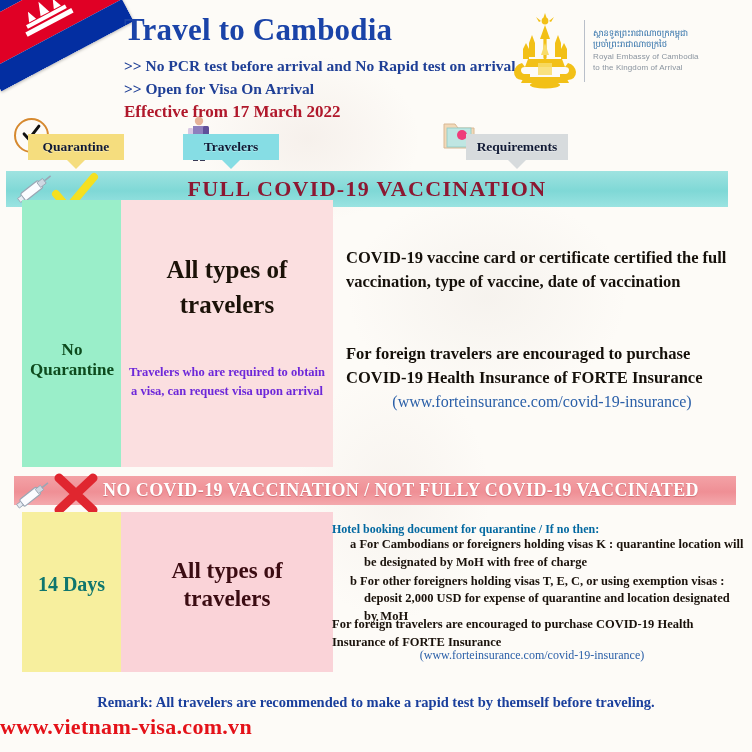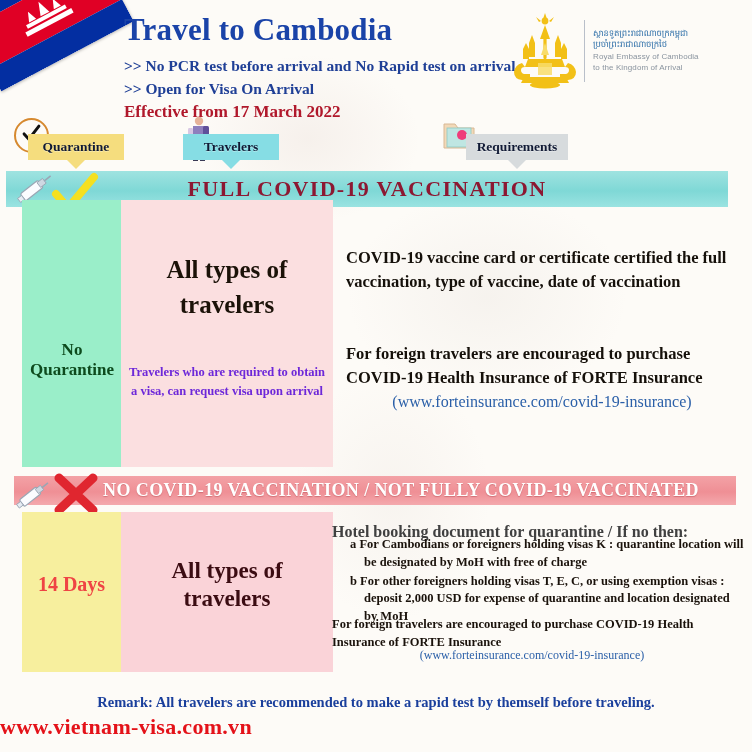--- a/index.html
+++ b/index.html
@@ -277,39 +277,39 @@
     width: 212px; height: 160px;
     background: #fad3d8;
   }
   .days-14 {
     position: absolute;
     left: 22px; top: 573px;
     width: 99px;
     text-align: center;
     font-size: 20px;
     font-weight: bold;
-    color: #ef4444;
+    color: #0f766e;
   }
   .all-types-2 {
     position: absolute;
     left: 121px; top: 557px;
     width: 212px;
     text-align: center;
     font-size: 23px;
     font-weight: bold;
     color: #3b0c12;
     line-height: 1.22;
   }
   .req2-head {
     position: absolute;
     left: 332px; top: 521px;
     width: 410px;
-    font-size: 16px;
-    font-weight: bold;
-    color: #404040;
+    font-size: 12px;
+    font-weight: bold;
+    color: #0369a1;
     line-height: 1.42;
   }
   .req2-list {
     position: absolute;
     left: 350px; top: 536px;
     width: 394px;
     font-size: 12.5px;
     font-weight: bold;
     color: #1a120b;
     line-height: 1.42;

